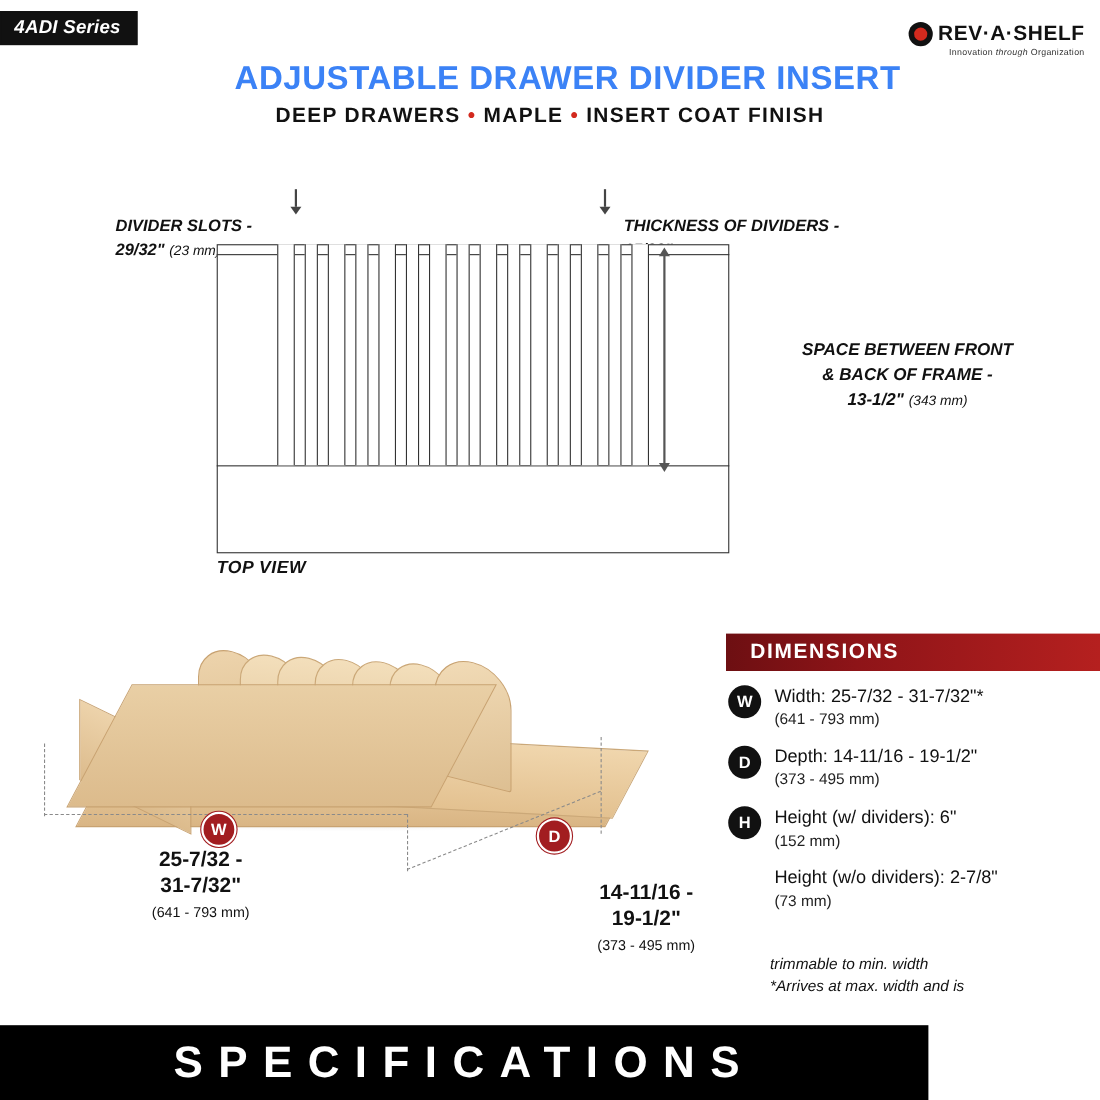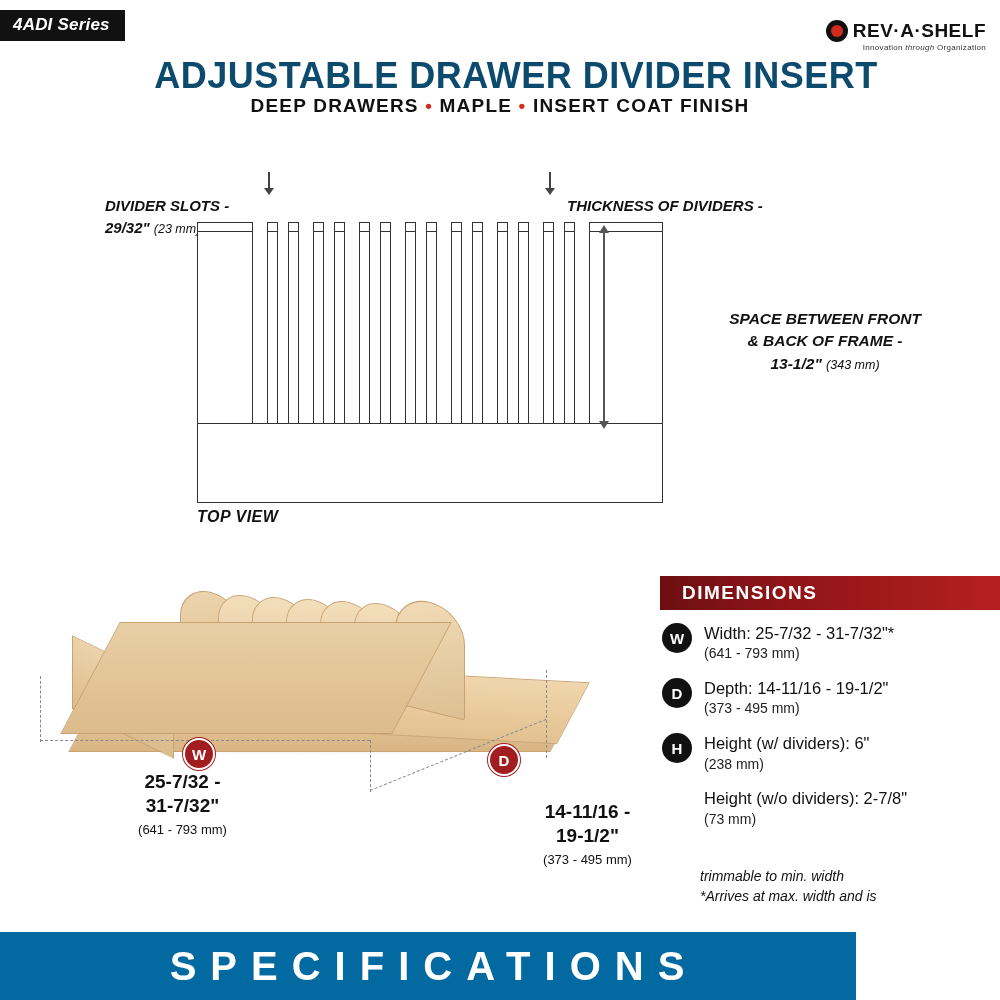--- a/index.html
+++ b/index.html
@@ -44,21 +44,21 @@
   }
   .logo .tagline{
     font-size:8px;color:#333;letter-spacing:.3px;margin-top:1px;
     text-align:right;
   }
   .logo .tagline i{font-style:italic;}
 
   
   .title{
     position:absolute;left:0;right:0;top:55px;text-align:center;
-    font-size:36px;font-weight:bold;letter-spacing:.5px;color:#0c4a6e;padding-left:32px;
+    font-size:30px;font-weight:bold;letter-spacing:.5px;color:#3b82f6;padding-left:32px;
   }
   .subtitle{
     position:absolute;left:0;right:0;top:95px;text-align:center;
     font-size:19px;font-weight:bold;letter-spacing:1.2px;color:#111;
   }
   .subtitle .sep{color:#d32a1e;}
 
   
   .callout{
     position:absolute;font-style:italic;font-weight:bold;font-size:15px;color:#111;
@@ -209,22 +209,22 @@
   .dim-text{font-size:16.5px;line-height:1.35;color:#111;}
   .dim-text .mm{font-size:14px;color:#222;}
   .note{
     position:absolute;left:700px;top:866px;width:300px;
     font-style:italic;font-size:14px;line-height:1.45;color:#111;
   }
 
   
   .specs{
     position:absolute;left:0;bottom:0;width:844px;height:68px;
-    background:#0369a1;color:#fff;display:flex;align-items:center;justify-content:center;
-    font-weight:bold;font-size:40px;letter-spacing:14px;padding-left:12px;
+    background:#000000;color:#fff;display:flex;align-items:center;justify-content:center;
+    font-weight:bold;font-size:40px;letter-spacing:14px;
   }
 </style>
 </head>
 <body>
 
 <div class="page">
 
   <div class="series-tag">4ADI Series</div>
 
   <div class="logo">
@@ -356,21 +356,21 @@
       <div class="dim-badge">D</div>
       <div class="dim-text">
         <div>Depth: 14-11/16 - 19-1/2"</div>
         <div class="mm">(373 - 495 mm)</div>
       </div>
     </div>
     <div class="dim-row">
       <div class="dim-badge">H</div>
       <div class="dim-text">
         <div>Height (w/ dividers): 6"</div>
-        <div class="mm">(238 mm)</div>
+        <div class="mm">(152 mm)</div>
       </div>
     </div>
     <div class="dim-row">
       <div class="dim-badge blank"></div>
       <div class="dim-text">
         <div>Height (w/o dividers): 2-7/8"</div>
         <div class="mm">(73 mm)</div>
       </div>
     </div>
   </div>

